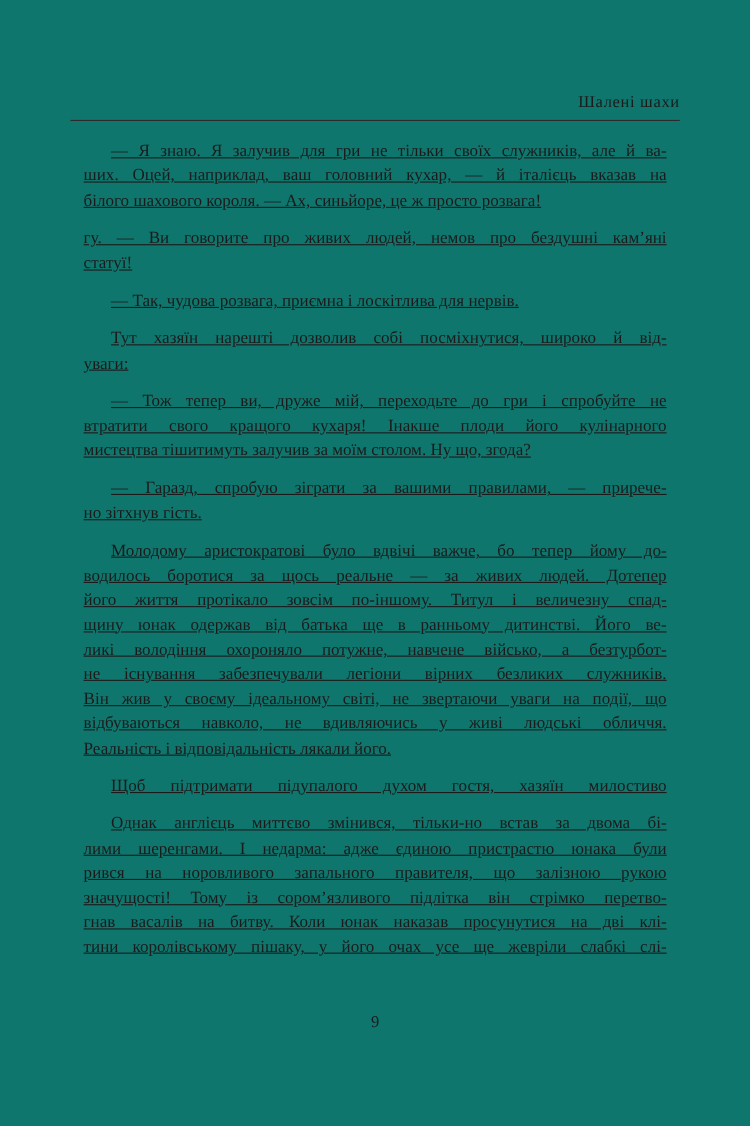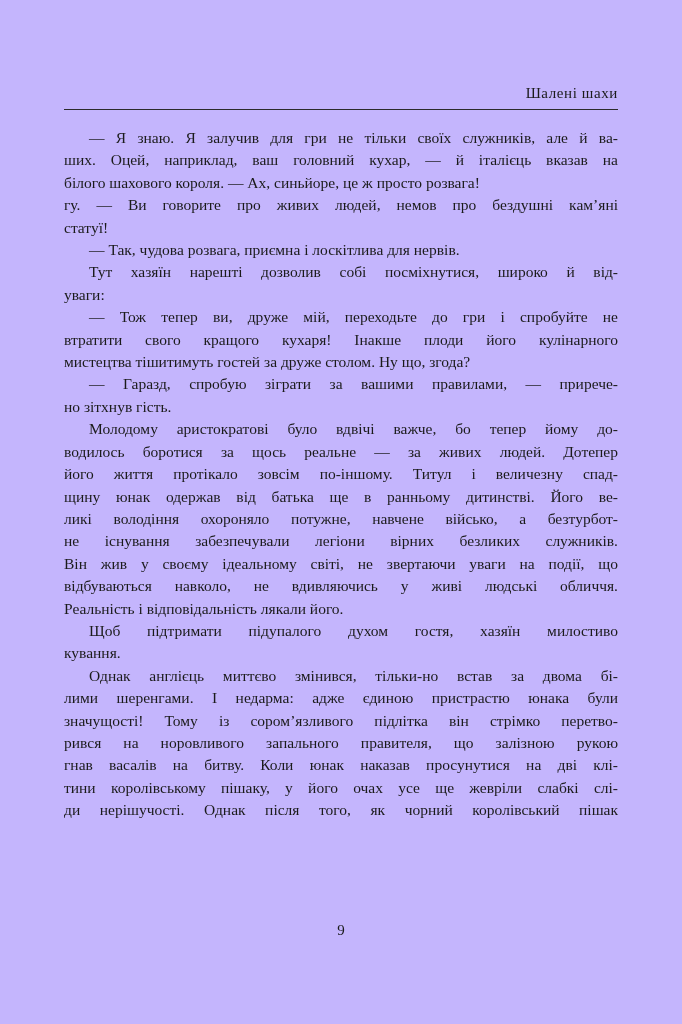--- a/index.html
+++ b/index.html
@@ -9,40 +9,40 @@
     width: 682px;
     height: 1024px;
     font-family: "Liberation Serif", "DejaVu Serif", serif;
     color: #1b1b1b;
     overflow: hidden;
   }
   .page {
     position: relative;
     width: 682px;
     height: 1024px;
-    background: #c4b5fd;
+    background: #0f766e;
     padding: 84px 64px 0 64px;
   }
   .running-head {
     text-align: right;
     font-size: 15px;
     letter-spacing: 0.6px;
     color: #1b1b1b;
     line-height: 18px;
   }
   .head-rule {
     border: none;
     border-top: 1px solid #2b2b2b;
     height: 0;
     margin-top: 7px;
   }
   .body-text {
     margin-top: 17px;
   }
-  .para { margin: 0; }
+  .para { margin: 12px; text-decoration: underline; }
   .line {
     font-size: 15.5px;
     line-height: 22.4px;
     text-align: justify;
     text-align-last: justify;
     white-space: normal;
     color: #1b1b1b;
   }
   .line.last { text-align-last: left; }
   .line.first { text-indent: 25px; }
@@ -78,48 +78,46 @@
       <div class="para">
         <div class="line first last">— Так, чудова розвага, приємна і лоскітлива для нервів.</div>
       </div>
       <div class="para">
         <div class="line first">Тут хазяїн нарешті дозволив собі посміхнутися, широко й від-</div>
         <div class="line last">уваги:</div>
       </div>
       <div class="para">
         <div class="line first">— Тож тепер ви, друже мій, переходьте до гри і спробуйте не</div>
         <div class="line">втратити свого кращого кухаря! Інакше плоди його кулінарного</div>
-        <div class="line last">мистецтва тішитимуть гостей за друже столом. Ну що, згода?</div>
+        <div class="line last">мистецтва тішитимуть залучив за моїм столом. Ну що, згода?</div>
       </div>
       <div class="para">
         <div class="line first">— Гаразд, спробую зіграти за вашими правилами, — прирече-</div>
         <div class="line last">но зітхнув гість.</div>
       </div>
       <div class="para">
         <div class="line first">Молодому аристократові було вдвічі важче, бо тепер йому до-</div>
         <div class="line">водилось боротися за щось реальне — за живих людей. Дотепер</div>
         <div class="line">його життя протікало зовсім по-іншому. Титул і величезну спад-</div>
         <div class="line">щину юнак одержав від батька ще в ранньому дитинстві. Його ве-</div>
         <div class="line">ликі володіння охороняло потужне, навчене військо, а безтурбот-</div>
         <div class="line">не існування забезпечували легіони вірних безликих служників.</div>
         <div class="line">Він жив у своєму ідеальному світі, не звертаючи уваги на події, що</div>
         <div class="line">відбуваються навколо, не вдивляючись у живі людські обличчя.</div>
         <div class="line last">Реальність і відповідальність лякали його.</div>
       </div>
       <div class="para">
         <div class="line first">Щоб підтримати підупалого духом гостя, хазяїн милостиво</div>
-        <div class="line last">кування.</div>
       </div>
       <div class="para">
         <div class="line first">Однак англієць миттєво змінився, тільки-но встав за двома бі-</div>
         <div class="line">лими шеренгами. І недарма: адже єдиною пристрастю юнака були</div>
+        <div class="line">рився на норовливого запального правителя, що залізною рукою</div>
         <div class="line">значущості! Тому із сором’язливого підлітка він стрімко перетво-</div>
-        <div class="line">рився на норовливого запального правителя, що залізною рукою</div>
         <div class="line">гнав васалів на битву. Коли юнак наказав просунутися на дві клі-</div>
         <div class="line">тини королівському пішаку, у його очах усе ще жевріли слабкі слі-</div>
-        <div class="line">ди нерішучості. Однак після того, як чорний королівський пішак</div>
       </div>
     </main>
 
   <footer>
     <div class="page-number">9</div>
   </footer>
 </div>
 
 </body></html>

